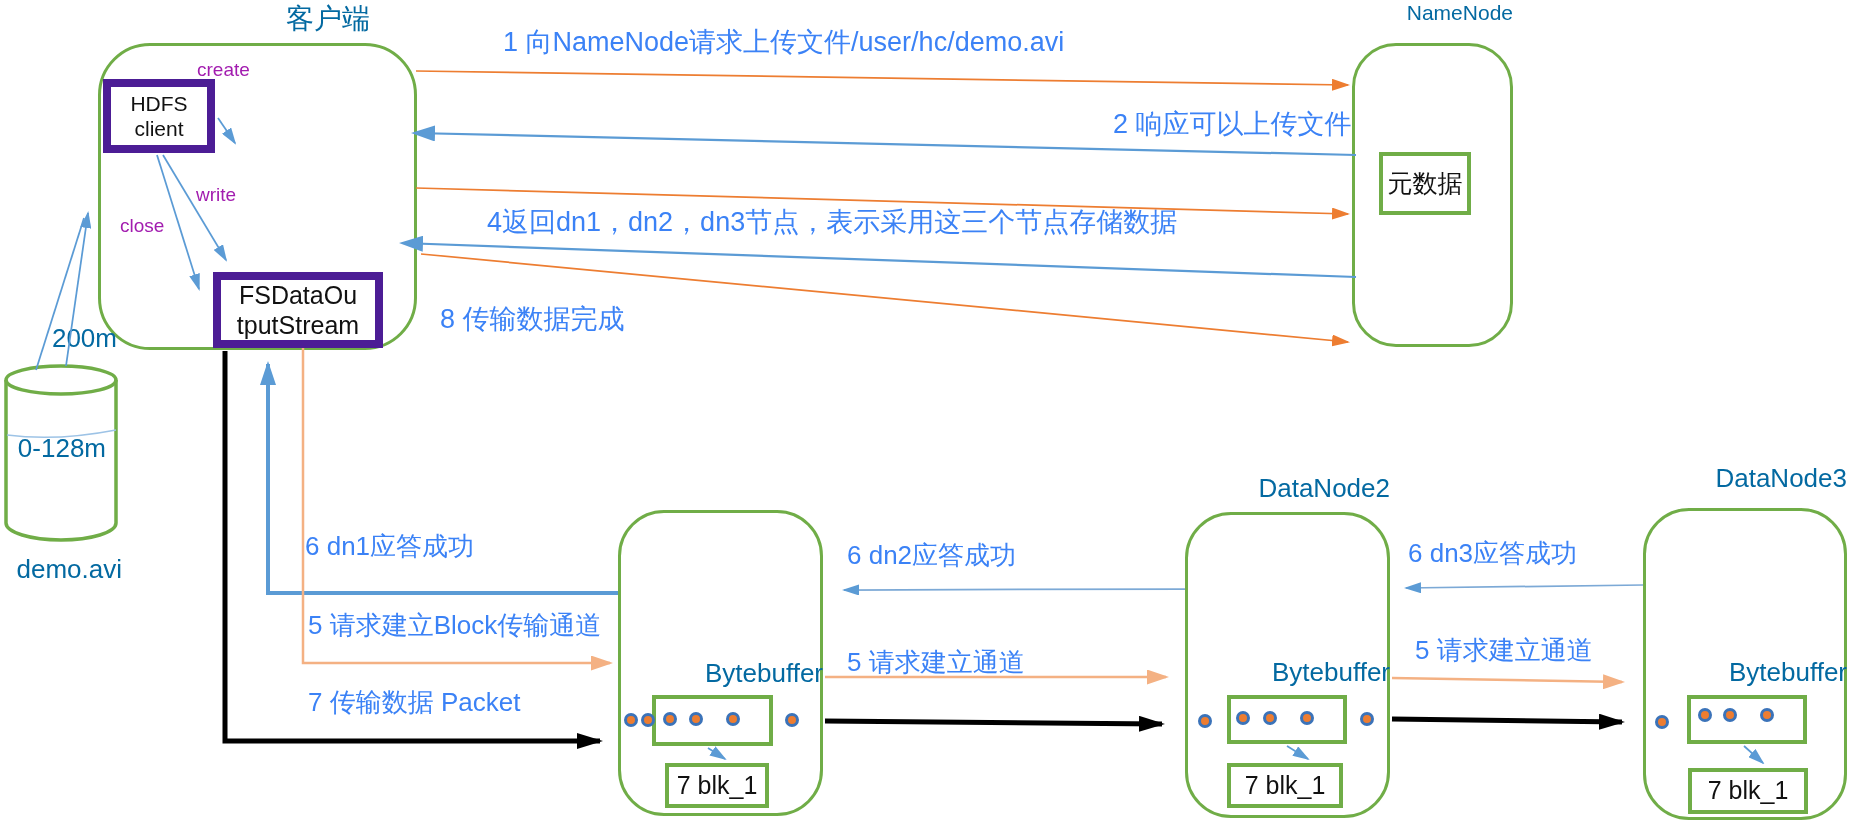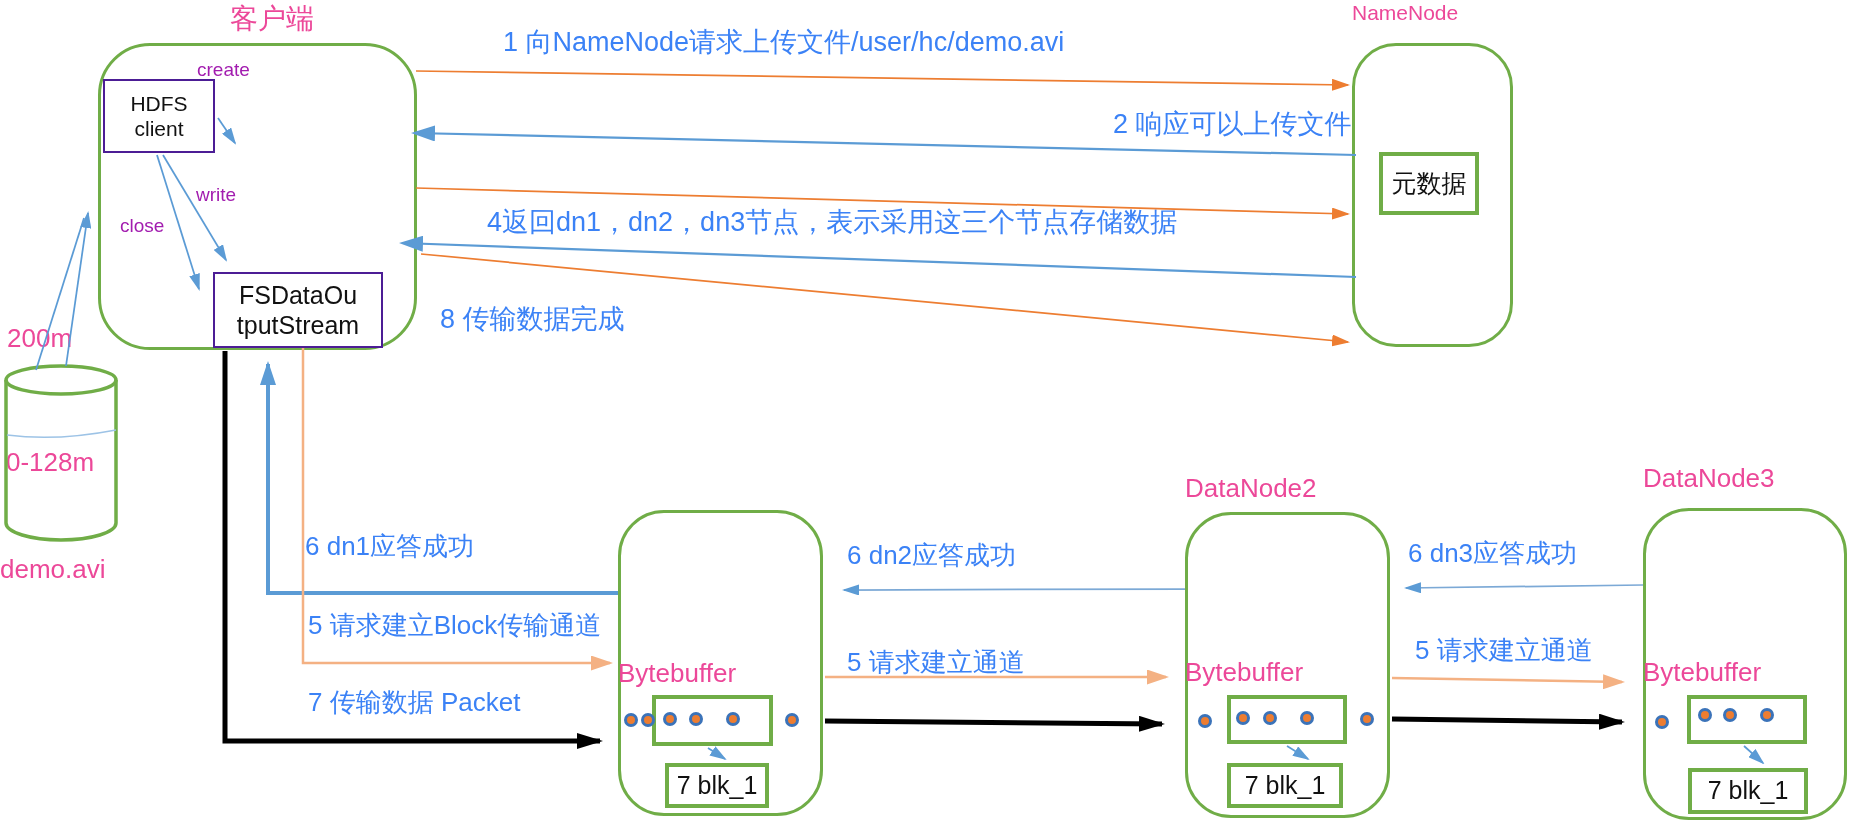--- a/index.html
+++ b/index.html
@@ -3,30 +3,30 @@
 <meta charset="utf-8">
 <style>
   html,body{margin:0;padding:0;background:#fff;}
   *{box-sizing:border-box;}
   .canvas{
     position:relative;width:1851px;height:823px;background:#fff;
     font-family:"Liberation Sans","DejaVu Sans",sans-serif;color:#111;overflow:hidden;
   }
   .green-round{position:absolute;border:3px solid #70AD47;border-radius:46px;background:transparent;}
   .blue-box{
-    position:absolute;border:2px solid #4c1d95;background:#fff;
+    position:absolute;border:8px solid #4c1d95;background:#fff;
     display:flex;align-items:center;justify-content:center;text-align:center;
     white-space:pre-line;line-height:1.2;
   }
   .green-box{
     position:absolute;border:4px solid #70AD47;background:#fff;
     display:flex;align-items:center;justify-content:center;line-height:1.1;
   }
   .lbl{position:absolute;white-space:nowrap;font-size:26px;color:#3b82f6;}
-  .title{position:absolute;text-align:left;font-size:26px;color:#ec4899;white-space:nowrap;}
+  .title{position:absolute;text-align:right;font-size:26px;color:#0369a1;white-space:nowrap;}
   .small-lbl{position:absolute;font-size:19px;color:#a21caf;white-space:nowrap;}
   svg.layer{position:absolute;left:0;top:0;z-index:6;pointer-events:none;}
   .boxtext{font-size:25px;}
   
   .l-orange{stroke:#ED7D31;stroke-width:1.75;fill:none;}
   .l-orange-light{stroke:#F4B183;stroke-width:2.5;fill:none;}
   .l-blue{stroke:#5B9BD5;stroke-width:2.25;fill:none;}
   .l-blue-thin{stroke:#5B9BD5;stroke-width:1.75;fill:none;}
   .l-blue-thick{stroke:#5B9BD5;stroke-width:4;fill:none;}
   .l-blue-light{stroke:#7CA9D6;stroke-width:1.75;fill:none;}
@@ -48,24 +48,24 @@
   <div class="green-round" style="left:98px;top:43px;width:319px;height:307px;border-radius:52px"></div>
   <div class="blue-box" style="left:103px;top:79px;width:112px;height:74px;font-size:21px">HDFS
 client</div>
   <div class="blue-box boxtext" style="left:213px;top:272px;width:170px;height:76px">FSDataOu
 tputStream</div>
   <div class="small-lbl" style="left:197px;top:59px">create</div>
   <div class="small-lbl" style="left:196px;top:184px">write</div>
   <div class="small-lbl" style="left:120px;top:215px">close</div>
 
   <div class="green-round" style="left:1352px;top:43px;width:161px;height:304px;border-radius:44px"></div>
-  <div class="green-box boxtext" style="left:1379px;top:152px;width:100px;height:63px">元数据</div>
+  <div class="green-box boxtext" style="left:1379px;top:152px;width:92px;height:63px">元数据</div>
 
   <div class="title" style="left:7px;top:323px;width:110px">200m</div>
-  <div class="title" style="left:6px;top:447px;width:100px">0-128m</div>
+  <div class="title" style="left:6px;top:433px;width:100px">0-128m</div>
   <div class="title" style="left:0px;top:554px;width:122px">demo.avi</div>
 
   <div class="green-round" style="left:618px;top:510px;width:205px;height:306px"></div>
   <div class="green-round" style="left:1185px;top:512px;width:205px;height:306px"></div>
   <div class="green-round" style="left:1643px;top:508px;width:204px;height:312px"></div>
 
   <div class="title" style="left:618px;top:658px;width:205px">Bytebuffer</div>
   <div class="title" style="left:1185px;top:657px;width:205px">Bytebuffer</div>
   <div class="title" style="left:1643px;top:657px;width:204px">Bytebuffer</div>
 

